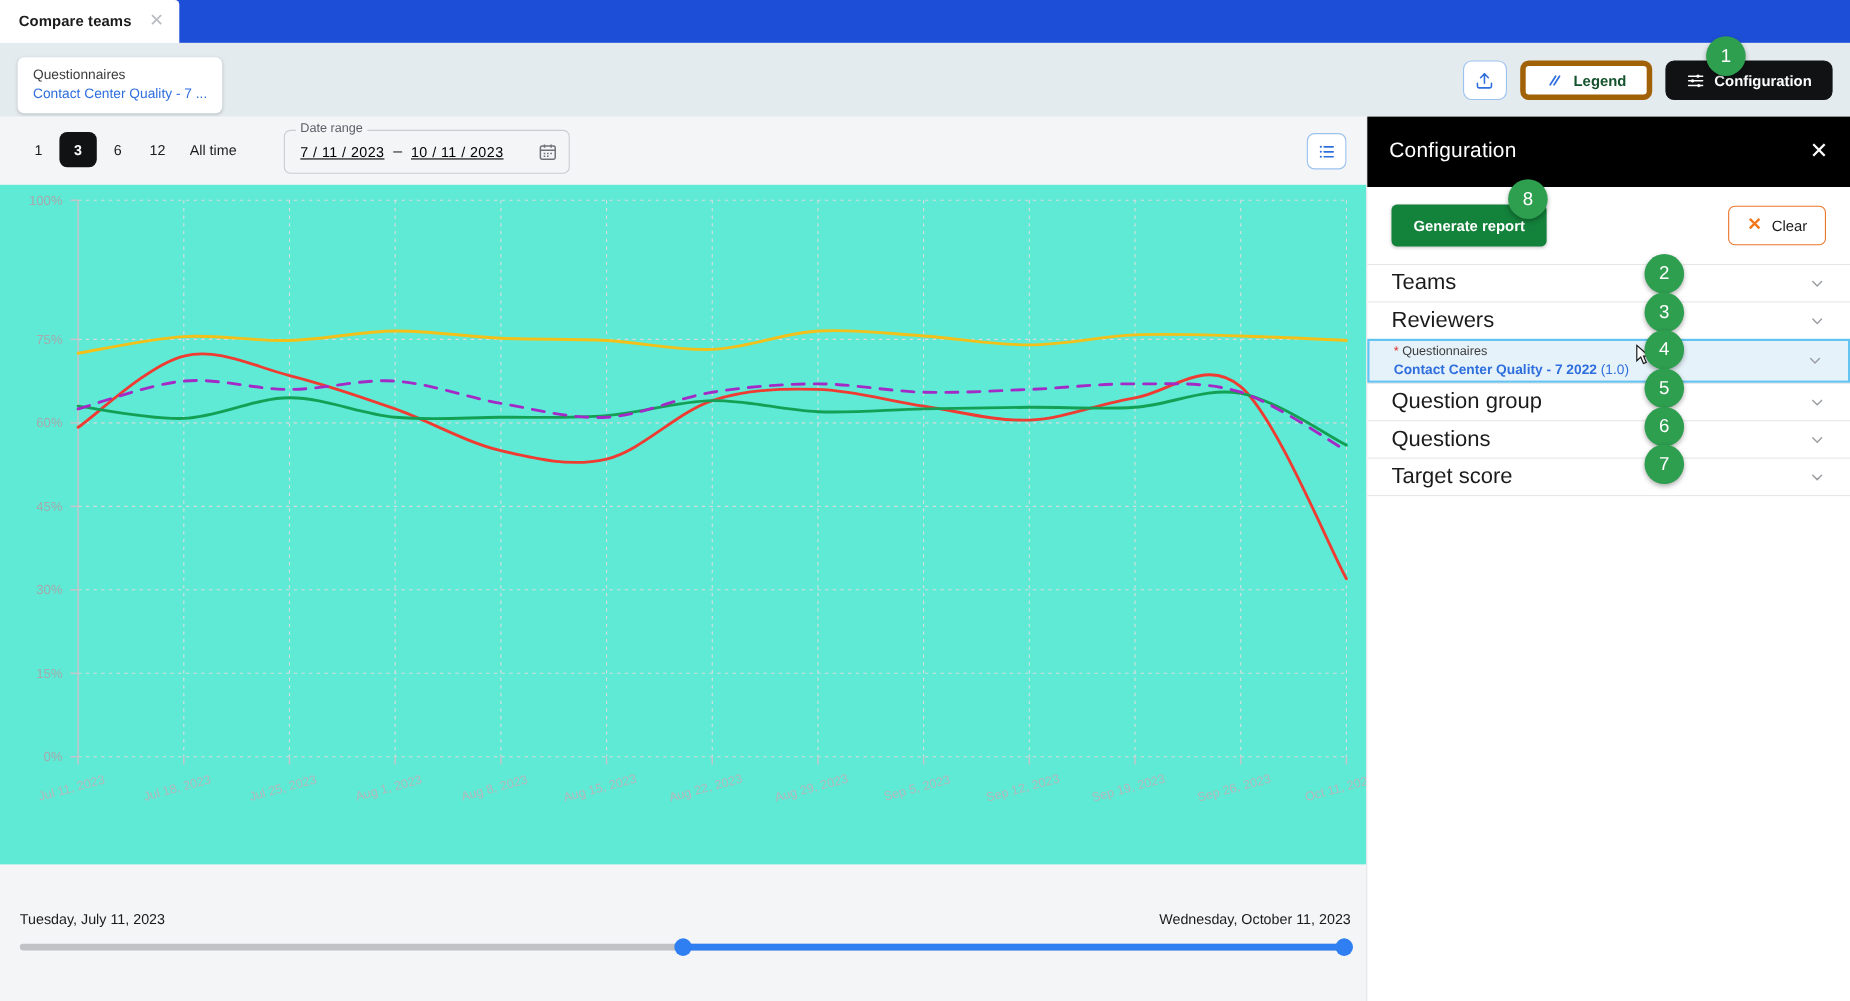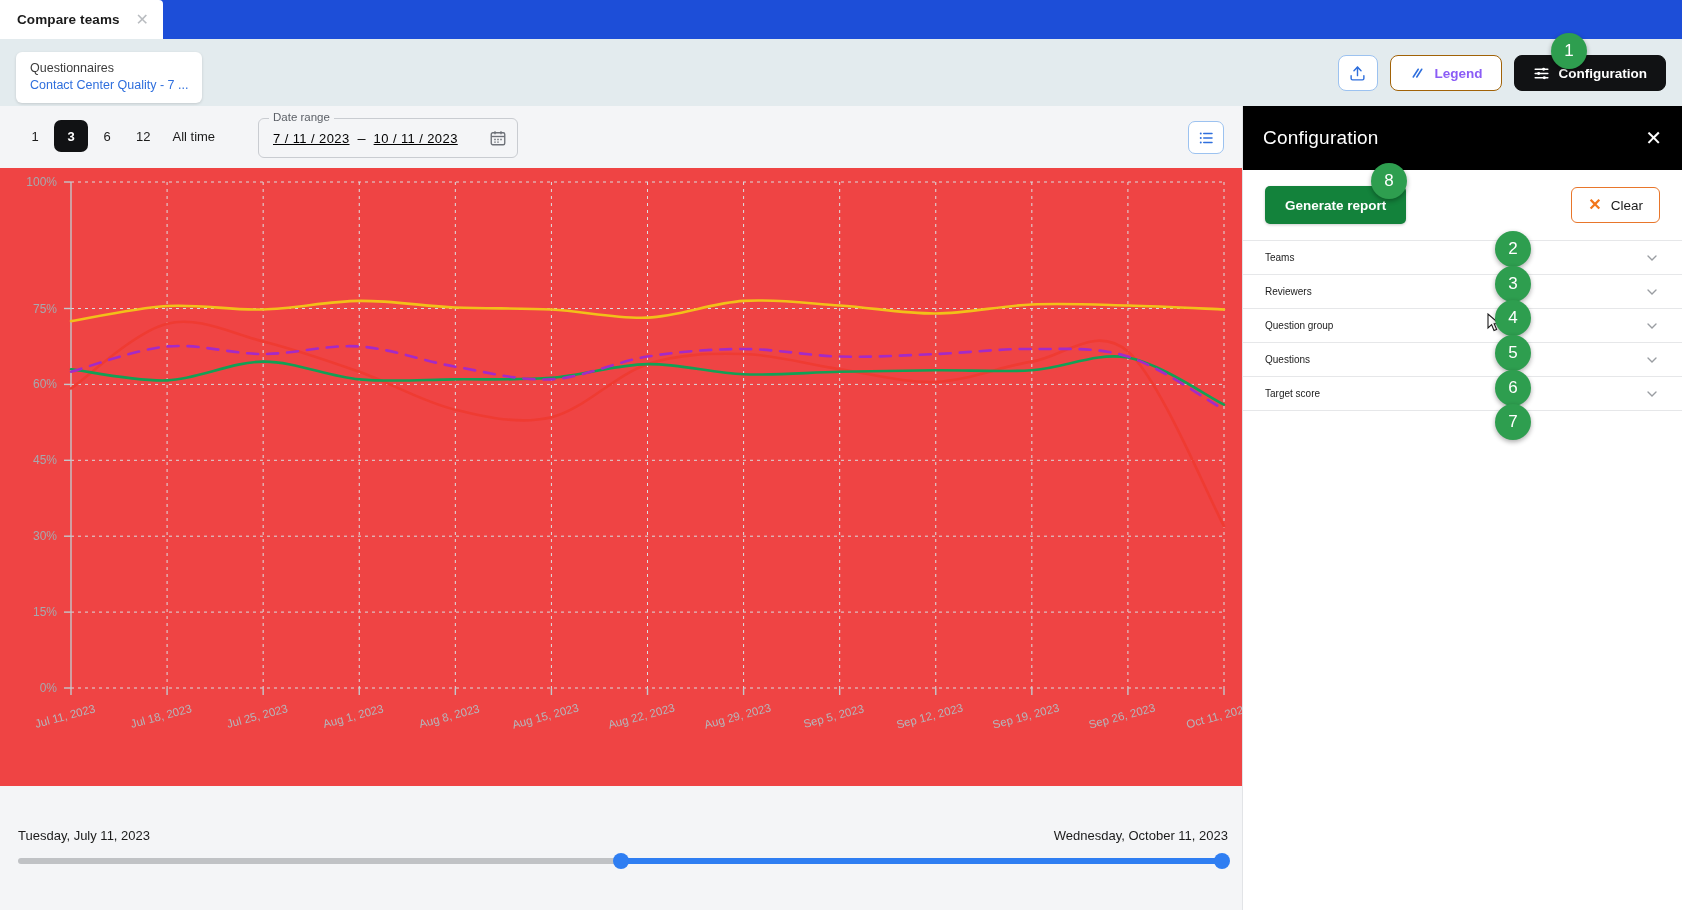--- a/index.html
+++ b/index.html
@@ -49,21 +49,21 @@
   }
   .btn {
     display: inline-flex; align-items: center; justify-content: center;
     gap: 9px; cursor: pointer; font-size: 13.5px; font-weight: bold;
     border-radius: 8px; height: 36px;
   }
   .btn-icon-only {
     width: 40px; border: 1px solid #9cc2f0; background: #ffffff; color: #2f6fdd;
   }
   .btn-outline {
-    border: 1px solid #a16207; background: #ffffff; color: #8b5cf6; padding: 0 18px; text-align: center;
+    border: 5px solid #a16207; background: #ffffff; color: #14532d; padding: 0 18px; text-align: center;
   }
   .btn-dark {
     background: #111214; color: #ffffff; padding: 0 18px; border: 1px solid #111214;
   }
 
   
   .toolbar {
     position: absolute; top: 106px; left: 0; width: 1242px; height: 62px;
     background: #f4f5f7;
   }
@@ -94,21 +94,21 @@
   .listtoggle {
     position: absolute; right: 18px; top: 15px;
     width: 36px; height: 33px; border: 1px solid #9cc2f0; border-radius: 7px;
     background: #ffffff; color: #2f6fdd;
     display: flex; align-items: center; justify-content: center; cursor: pointer;
   }
 
   
   .chartwrap {
     position: absolute; top: 168px; left: 0; width: 1242px; height: 618px;
-    background: #ef4444;
+    background: #5eead4;
   }
   .chart-svg { position: absolute; inset: 0; }
   .ytick { font-size: 12px; fill: #a6a9ae; font-family: "Liberation Sans", sans-serif; }
   .xtick { font-size: 11.5px; fill: #b4b7bc; font-family: "Liberation Sans", sans-serif; }
 
   
   .bottombar {
     position: absolute; bottom: 0; left: 0; width: 1242px; height: 124px;
     background: #f4f5f7;
   }
@@ -160,21 +160,21 @@
     border: 1px solid #e8762b; border-radius: 6px;
     height: 36px; padding: 0 16px; font-size: 13.5px;
     display: inline-flex; align-items: center; gap: 9px; cursor: pointer;
   }
   .clear-x { color: #f2761b; font-size: 16px; font-weight: bold; line-height: 1; }
 
   .acc-row {
     position: relative; height: 34px; border-top: 1px solid #e6e7e9;
     display: flex; align-items: center; padding: 0 22px 0 22px; cursor: pointer;
   }
-  .acc-label { font-size: 10px; color: #1b1b1b; }
+  .acc-label { font-size: 20px; color: #1b1b1b; }
   .acc-chev { margin-left: auto; color: #9a9da2; display: flex; }
   .acc-row.selected {
     background: #e6f2fa; border: 2px solid #63c4f2; height: 40px;
   }
   .acc-sel-col { display: flex; flex-direction: column; line-height: 14px; }
   .acc-sel-top { font-size: 11.5px; color: #3c3c3c; }
   .acc-sel-star { color: #d93025; }
   .acc-sel-val { font-size: 12.5px; color: #2f6fdd; font-weight: bold; margin-top: 2px; }
   .acc-sel-ver { color: #2f6fdd; font-weight: normal; }
 
@@ -394,20 +394,31 @@
 
     <div class="acc-row">
       <span class="acc-label">Reviewers</span>
       <span class="acc-chev">
         <svg width="16" height="16" viewBox="0 0 24 24" fill="none" stroke="currentColor" stroke-width="2" stroke-linecap="round">
             <polyline points="6 9 12 15 18 9"></polyline>
           </svg>
       </span>
     </div>
 
+    <div class="acc-row selected">
+      <span class="acc-sel-col">
+        <span class="acc-sel-top"><span class="acc-sel-star">*</span> <span>Questionnaires</span></span>
+        <span class="acc-sel-val"><span>Contact Center Quality - 7 2022</span> <span class="acc-sel-ver">(1.0)</span></span>
+      </span>
+      <span class="acc-chev">
+        <svg width="16" height="16" viewBox="0 0 24 24" fill="none" stroke="currentColor" stroke-width="2" stroke-linecap="round">
+            <polyline points="6 9 12 15 18 9"></polyline>
+          </svg>
+      </span>
+    </div>
 
     <div class="acc-row">
       <span class="acc-label">Question group</span>
       <span class="acc-chev">
         <svg width="16" height="16" viewBox="0 0 24 24" fill="none" stroke="currentColor" stroke-width="2" stroke-linecap="round">
             <polyline points="6 9 12 15 18 9"></polyline>
           </svg>
       </span>
     </div>
 

